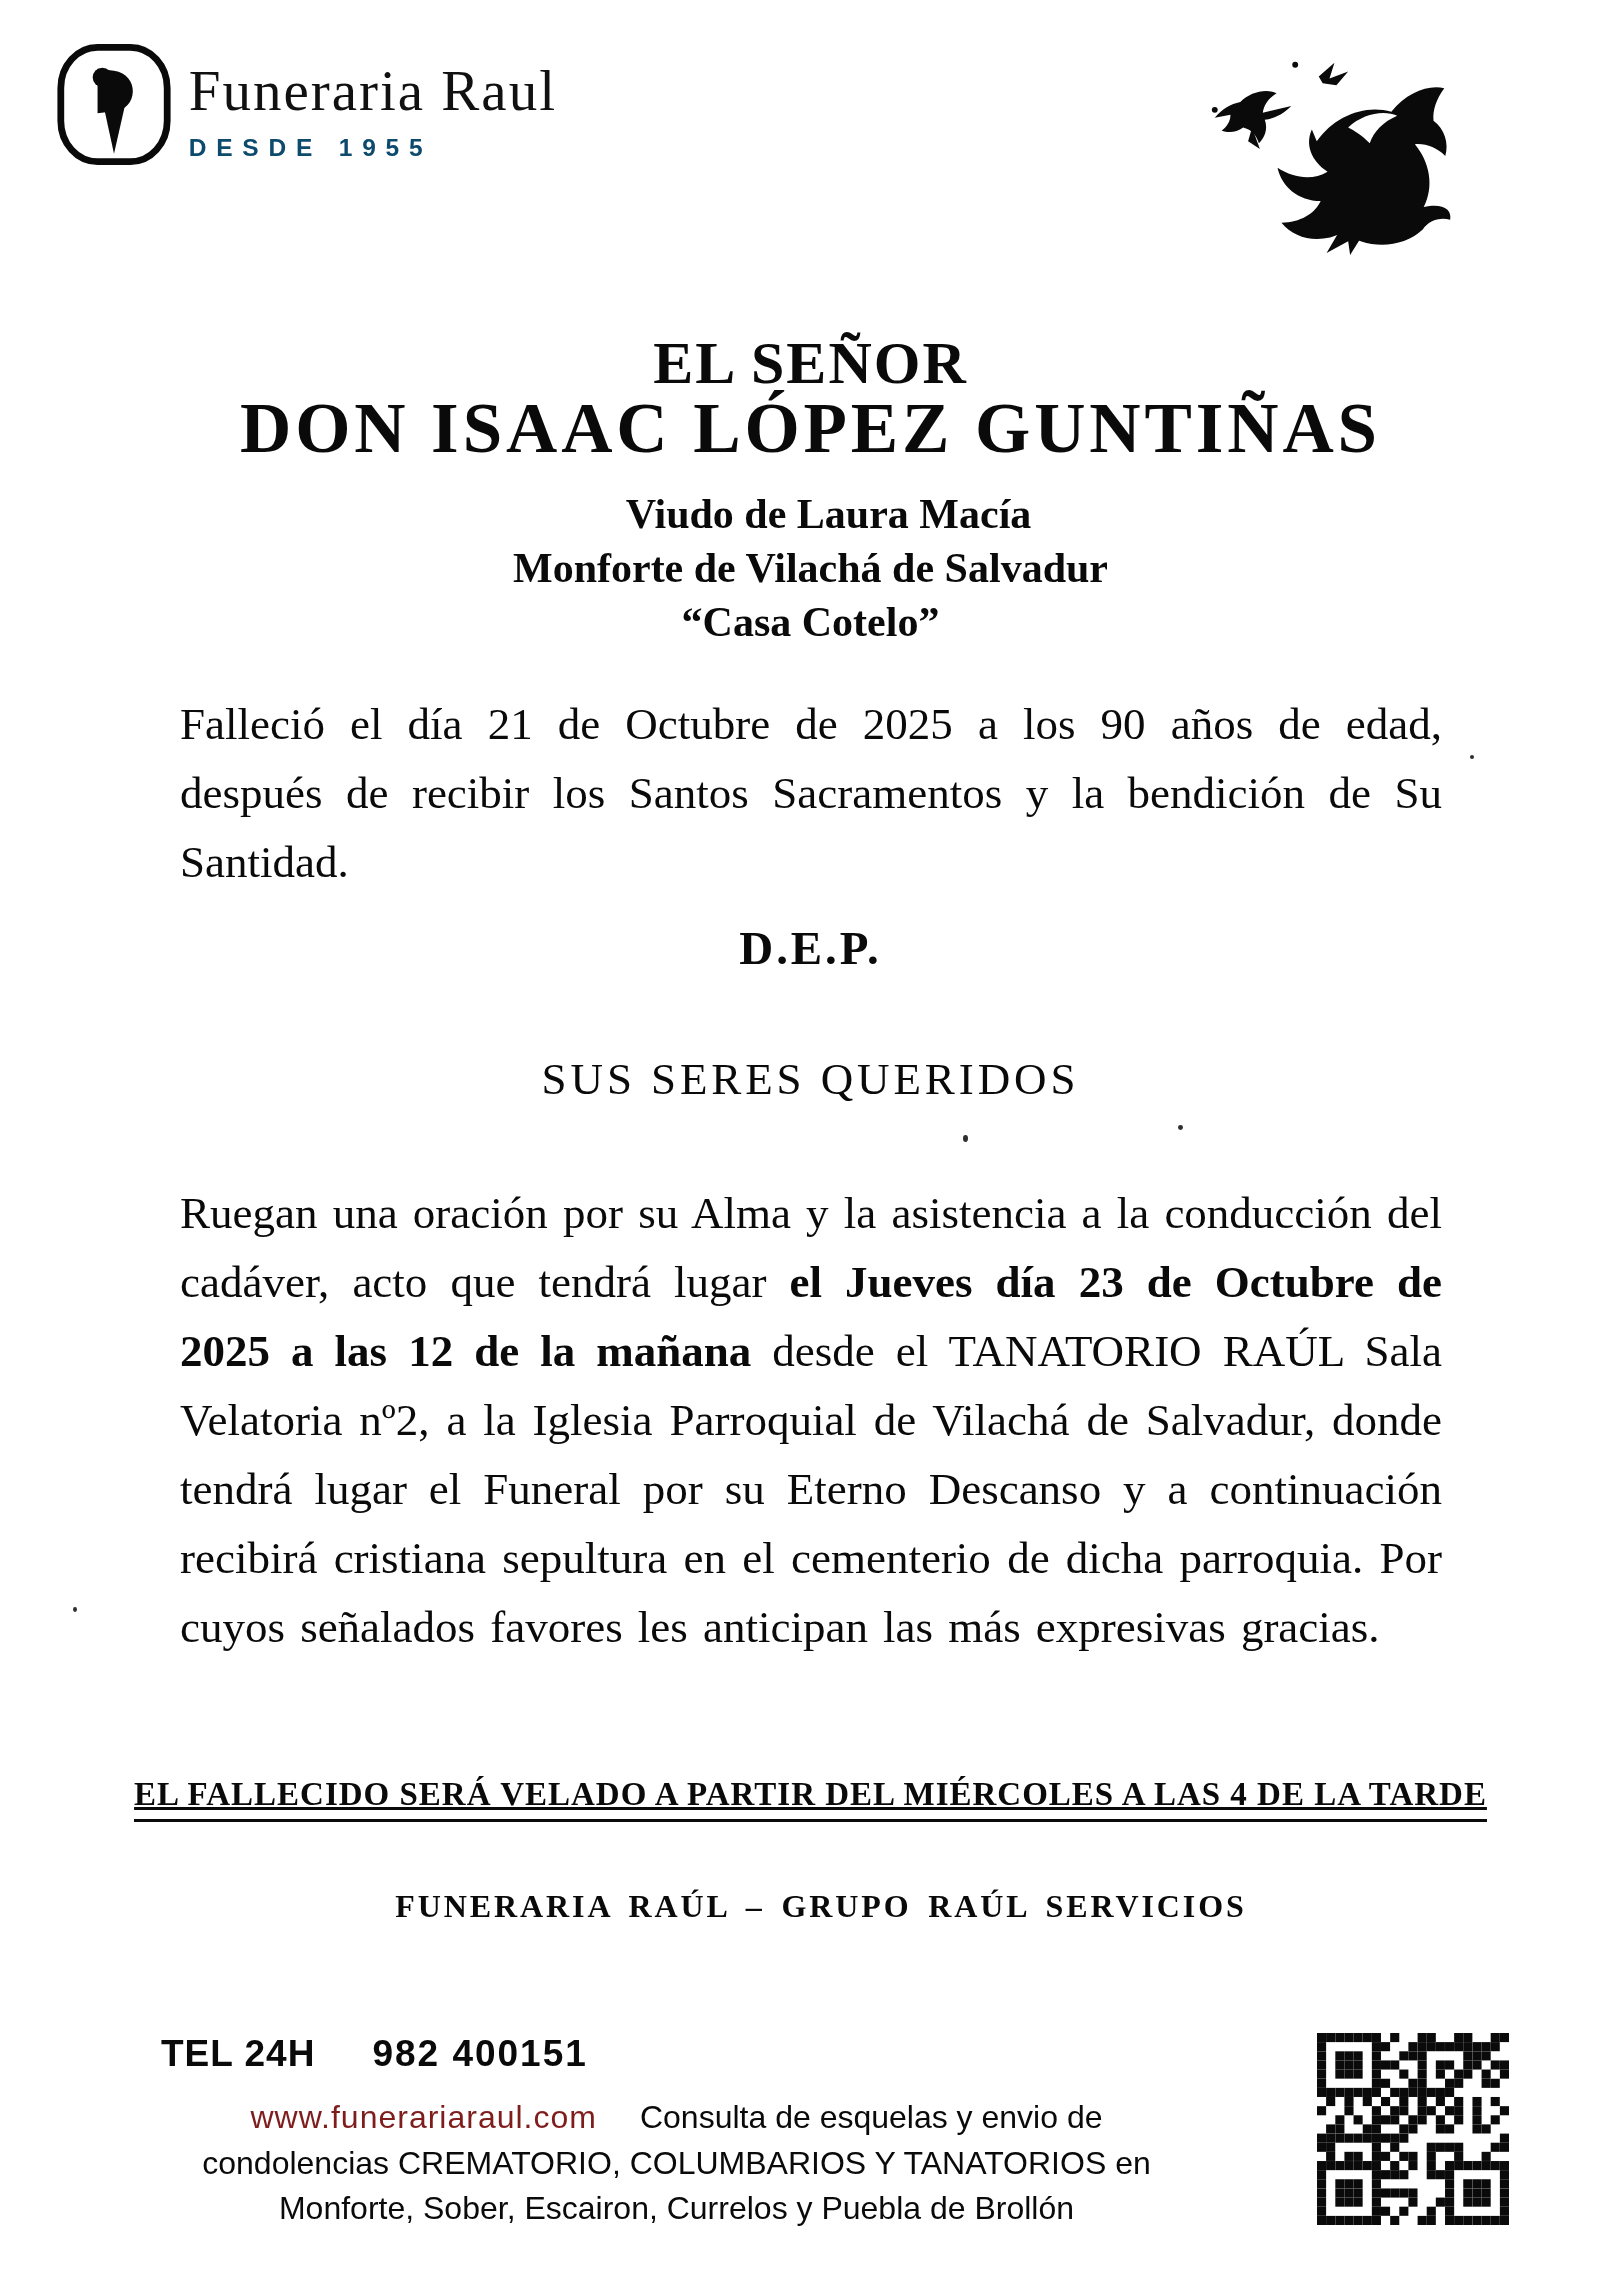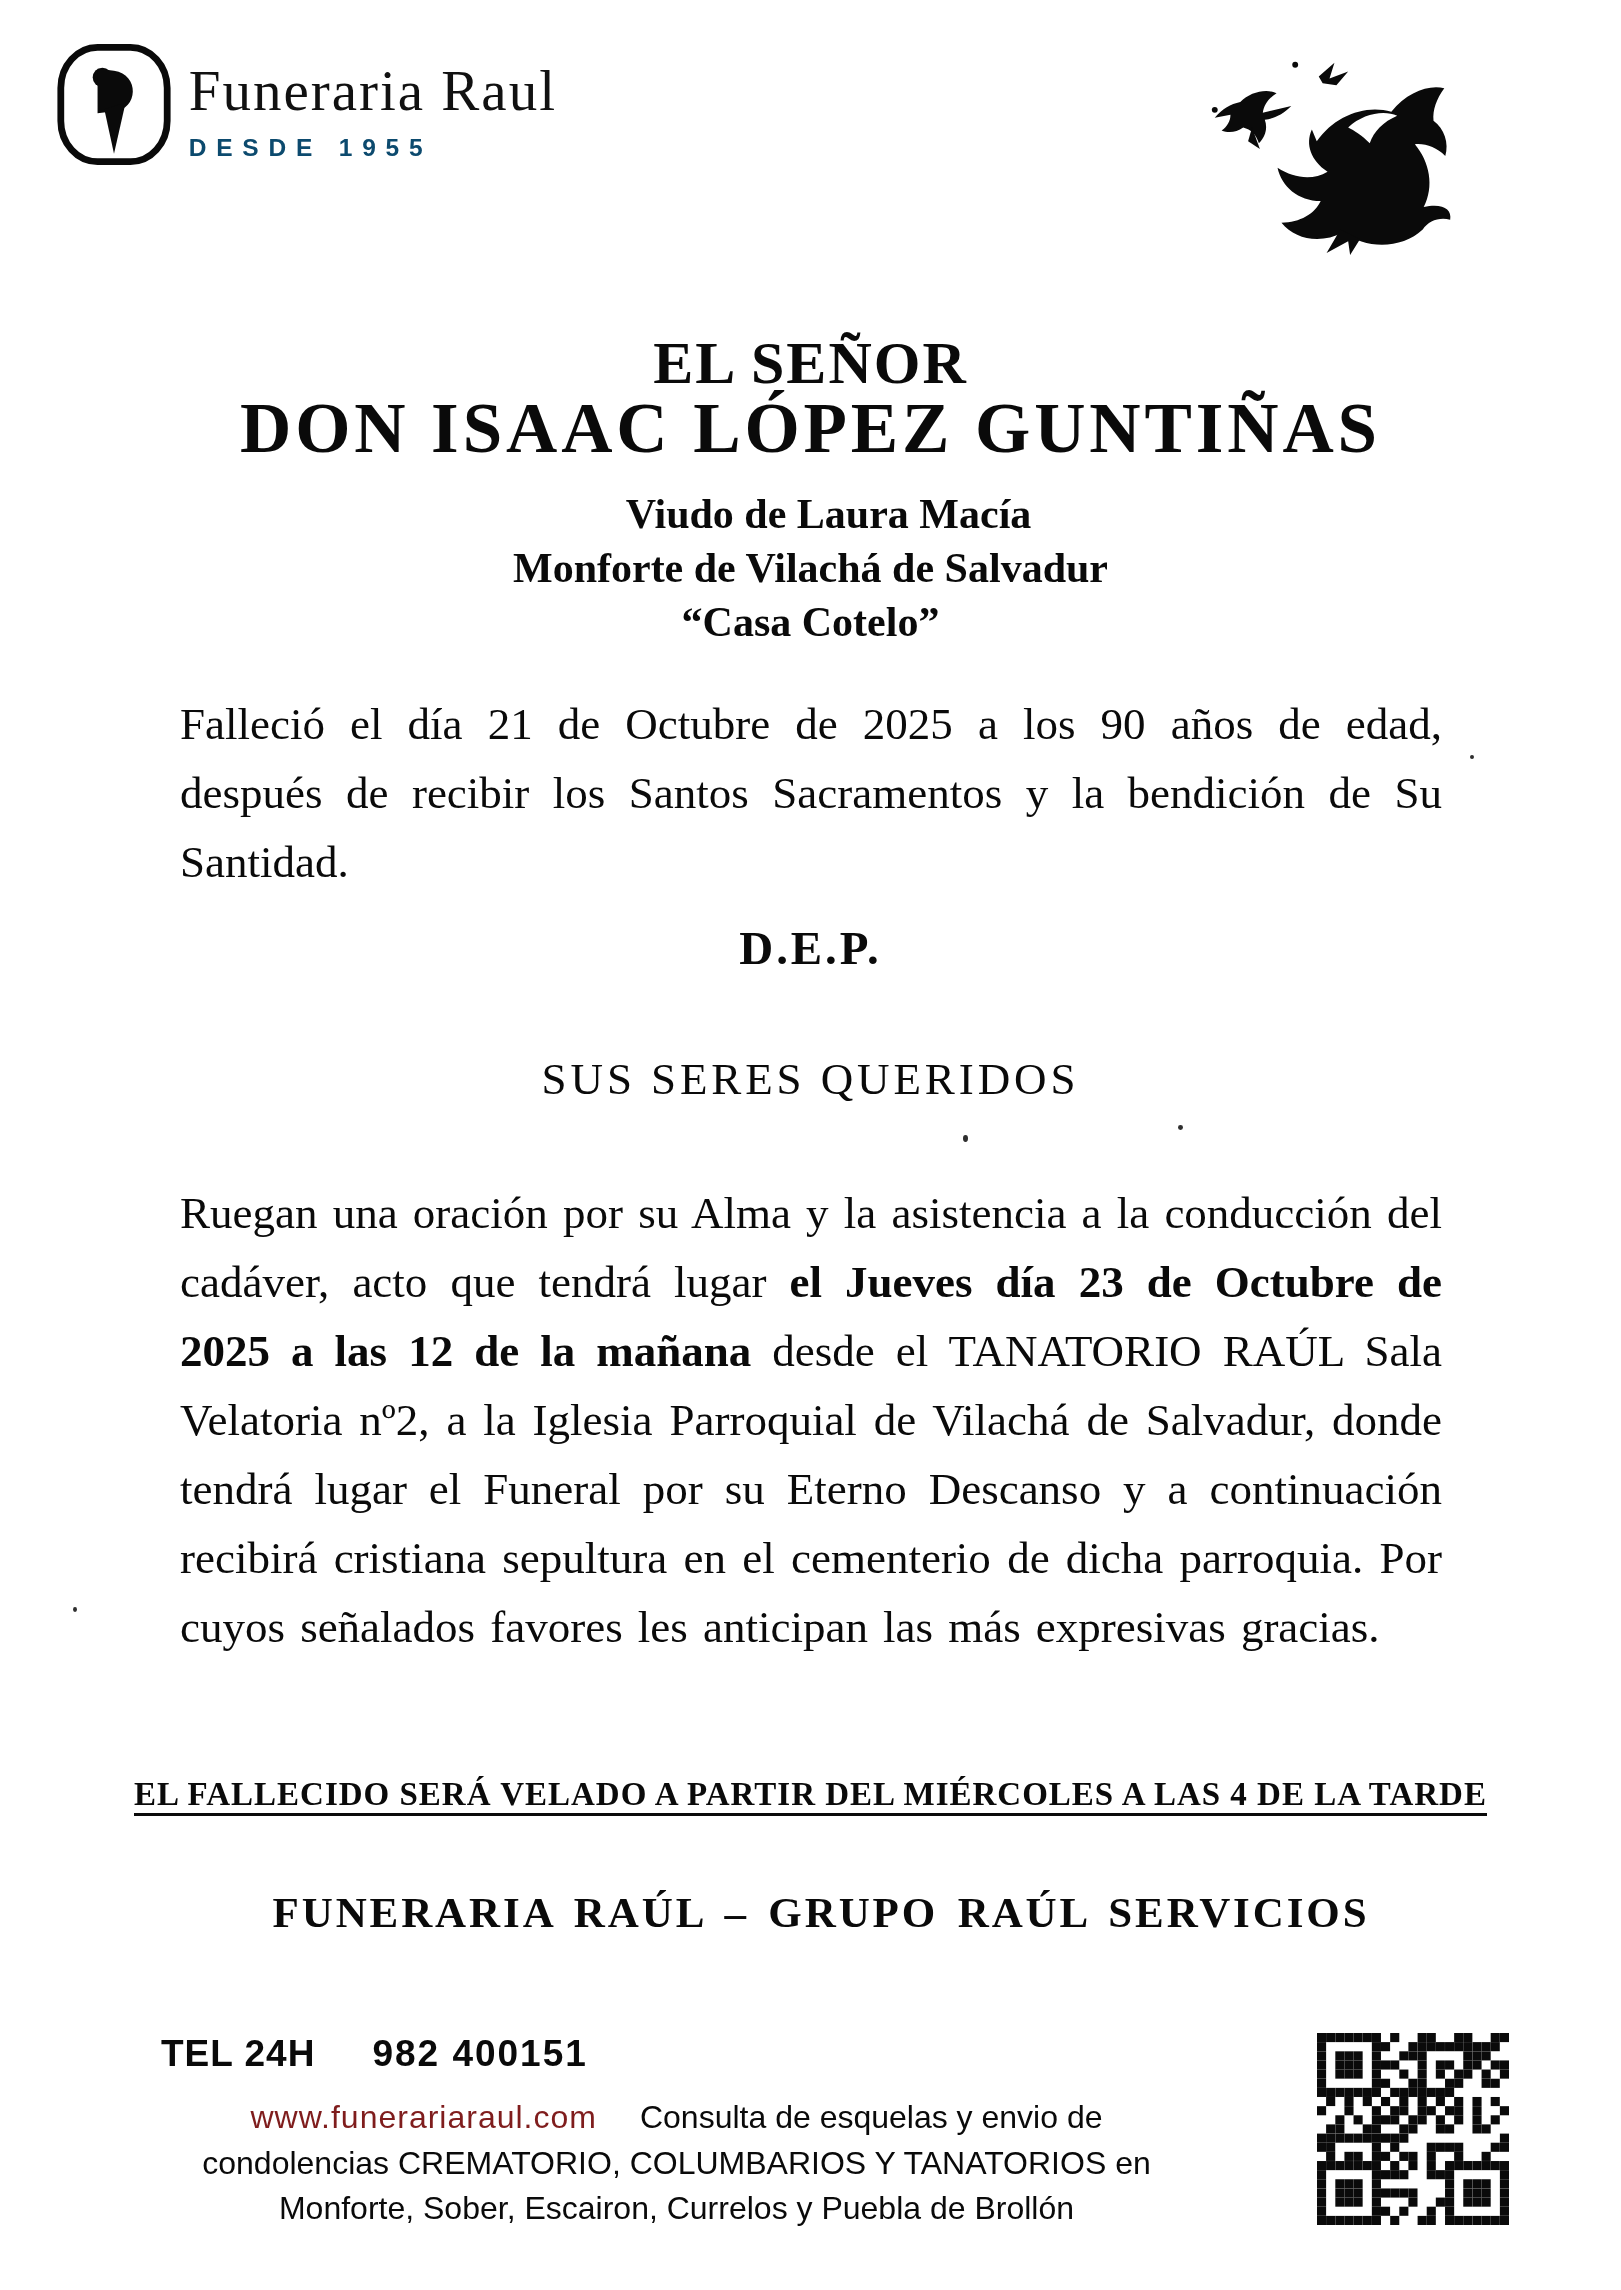--- a/index.html
+++ b/index.html
@@ -43,23 +43,23 @@
   }
   .para1 { top:690px; }
   .dep      { top:921px;  font-size:47px; font-weight:bold; letter-spacing:2.9px; }
   .mourners { top:1053px; font-size:45px; letter-spacing:3.9px; }
   .para2 { top:1179px; }
 
   .wake {
     top:1776px; font-size:33px; font-weight:bold; letter-spacing:1px;
   }
   .wake span {
-    display:inline-block; border-bottom:3.9px solid #0a0a0a; padding-bottom:0;
-  }
-  .company { top:1888px; font-size:43px; font-weight:bold; letter-spacing:2.9px; word-spacing:5.9px;padding-left:21px; }
+    display:inline-block; border-bottom:3.9px solid #0a0a0a; padding-bottom:6px;text-decoration:underline;
+  }
+  .company { top:1888px; font-size:32px; font-weight:bold; letter-spacing:2.9px; word-spacing:5.9px;padding-left:21px; }
 
   
   .footer-sans { font-family:"Liberation Sans","DejaVu Sans",sans-serif; }
   .tel-row { left:161px; top:2033px; display:flex; gap:57px; align-items:center; }
   .tel-label  { font-size:37px; font-weight:bold; letter-spacing:1px; }
   .tel-number { font-size:37px; font-weight:bold; letter-spacing:2px; }
   .fline { left:69px; width:1215px; text-align:center; font-size:32px; }
   .flineA { top:2099px; }
   .flineB { top:2145px; }
   .flineC { top:2190px; }

